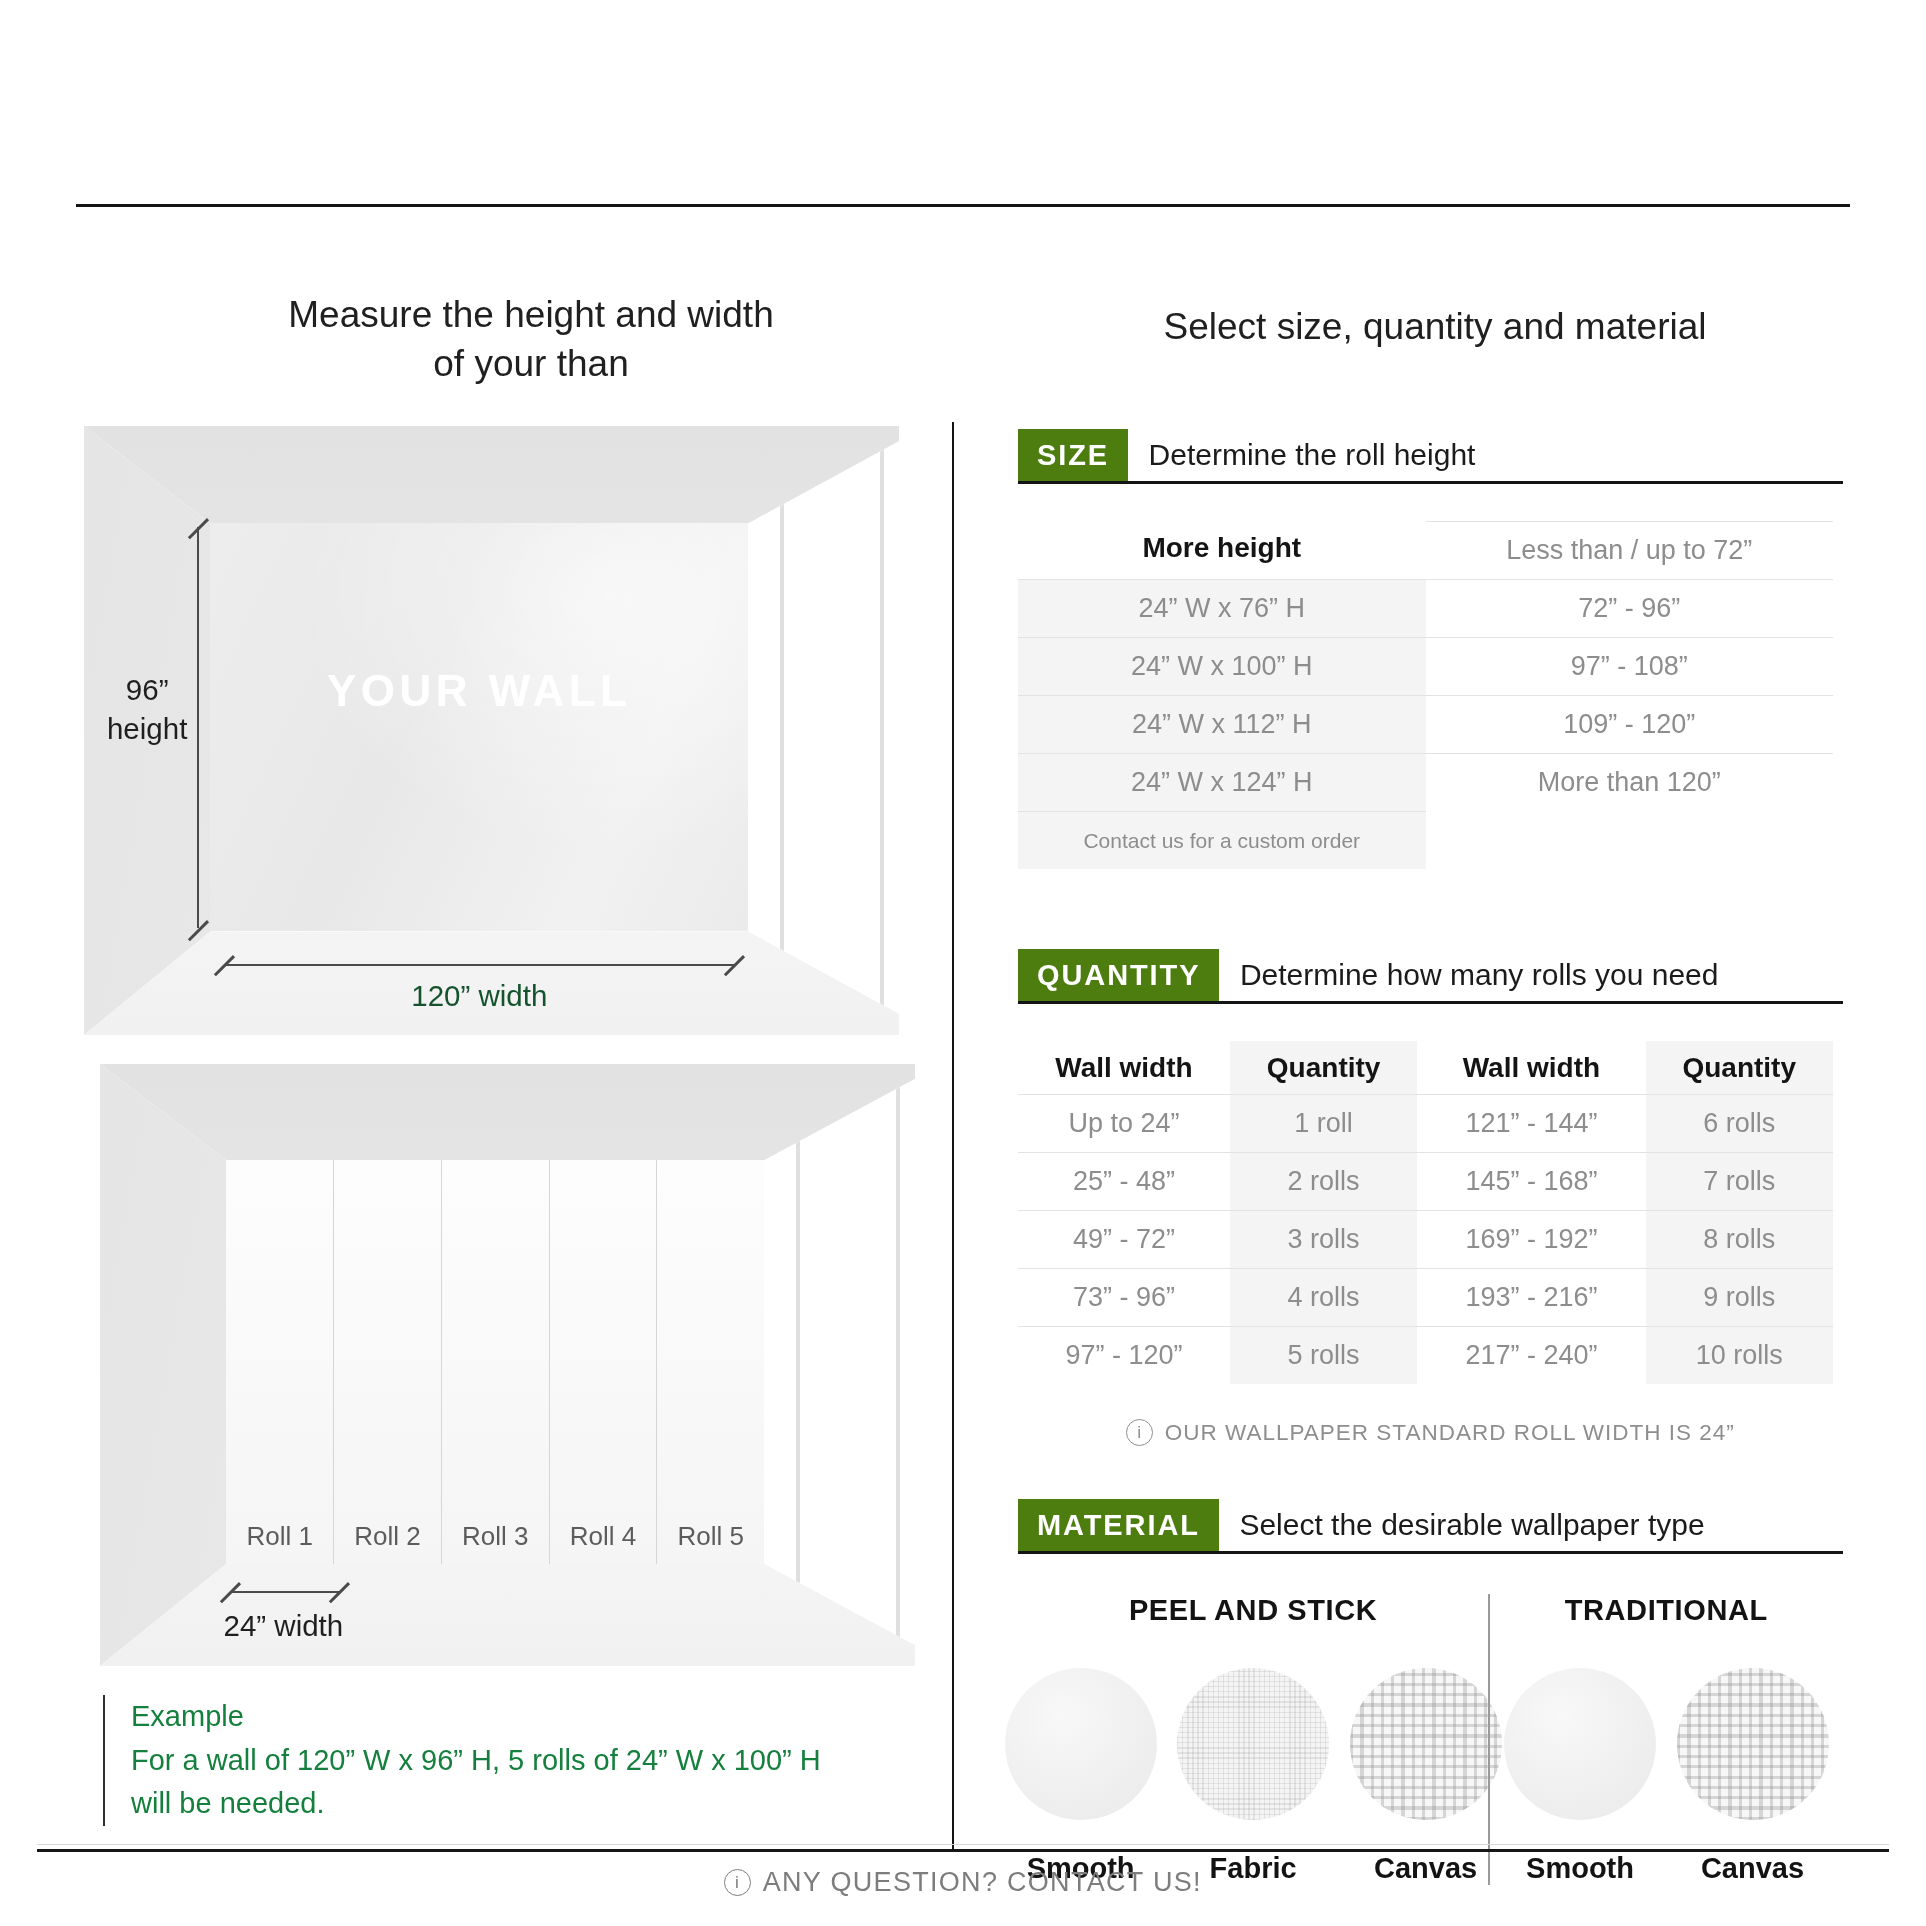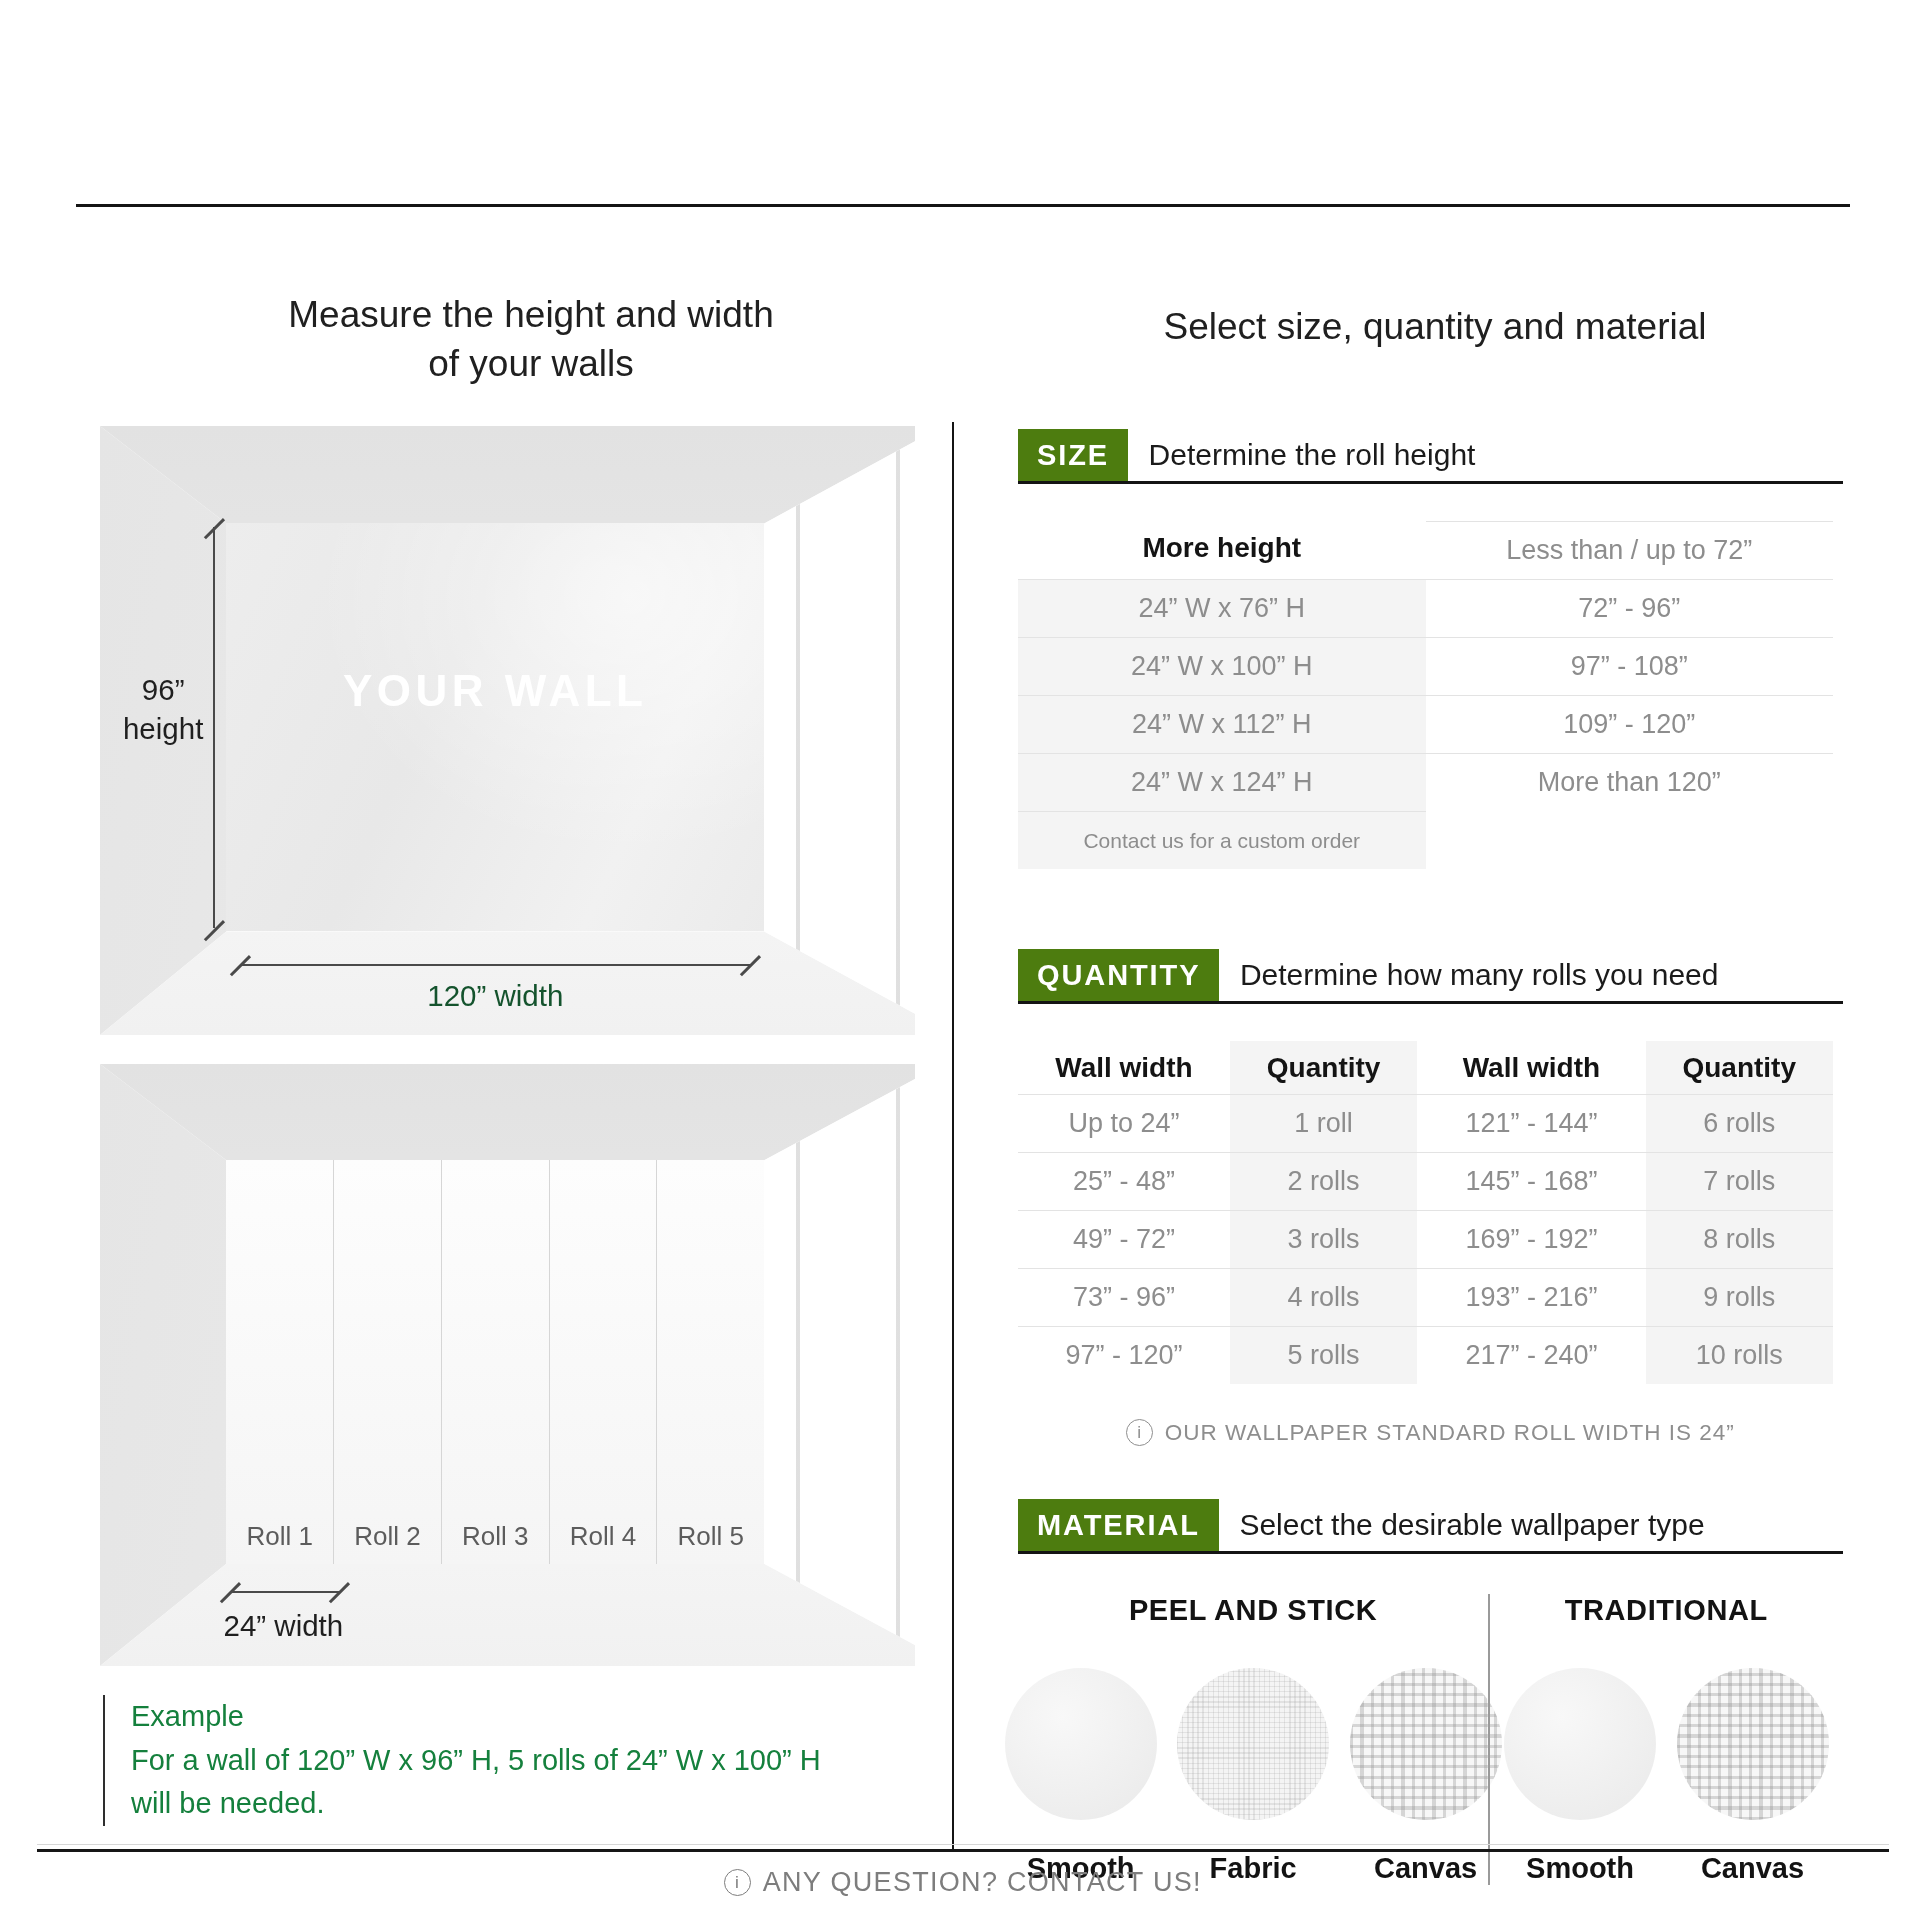--- a/index.html
+++ b/index.html
@@ -13,21 +13,21 @@
   .top-rule { position:absolute; left:76px; right:76px; top:204px; height:3.2px; background:#141414; }
   .col-divider { position:absolute; left:952px; top:422px; width:1.9px; height:1427px; background:#141414; }
 
   
   .col-heading { position:absolute; text-align:center; font-size:37px; line-height:1.33; color:#202020; }
   .left-heading  { left:146px; top:290px; width:770px; }
   .right-heading { left:1085px; top:302px; width:700px; }
 
   
   .room { position:absolute; overflow:hidden; background:#fff; }
-  .room.d1 { left:100px; top:426px;  width:815px; height:609px; }
+  .room.d1 { left:84px; top:426px;  width:815px; height:609px; }
   .room.d2 { left:100px; top:1064px; width:815px; height:602px; }
   .r-ceiling { position:absolute; inset:0;
     clip-path:polygon(0 0, 100% 0, 100% 2.5%, 81.5% 16%, 15.5% 16%);
     background:linear-gradient(180deg,#e2e2e2,#efefef); }
   .r-left { position:absolute; inset:0;
     clip-path:polygon(0 0, 15.5% 16%, 15.5% 83%, 0 100%);
     background:linear-gradient(100deg,#e5e5e5 0%,#efefef 100%); }
   .r-back { position:absolute; left:15.5%; top:16%; width:66%; height:67%;
     background:linear-gradient(115deg,#ededed 0%,#e8e8e8 40%,#f1f1f1 75%,#ebebeb 100%); }
   .r-back::after { content:""; position:absolute; inset:0;
@@ -130,21 +130,21 @@
 </head>
 <body>
 
 <div class="page">
 
   <div class="top-rule"></div>
   <div class="col-divider"></div>
 
   <div class="col-heading left-heading">
     <span>Measure the height and width</span><br>
-    <span>of your walls</span>
+    <span>of your than</span>
   </div>
 
   <div class="room d1">
     <div class="r-ceiling"></div>
     <div class="r-left"></div>
     <div class="r-back"></div>
     <div class="r-floor"></div>
     <div class="r-window"></div>
     <div class="your-wall">YOUR WALL</div>
     <div class="mline vline"></div>

